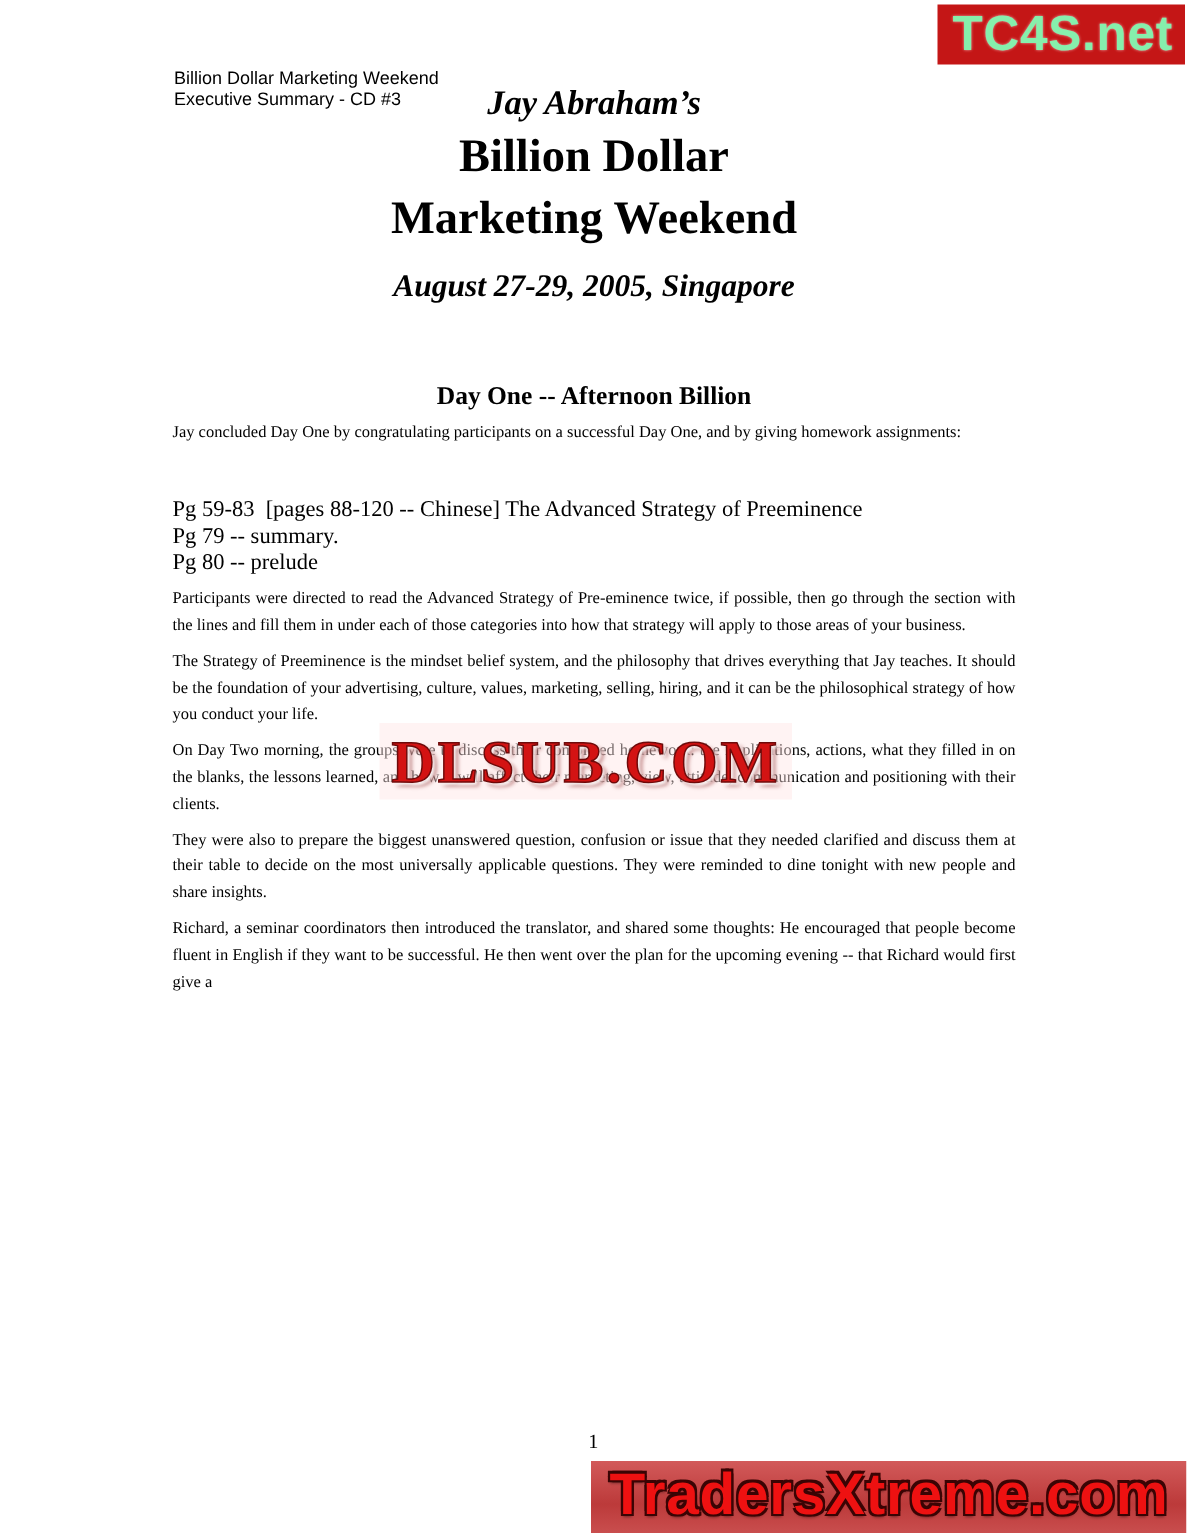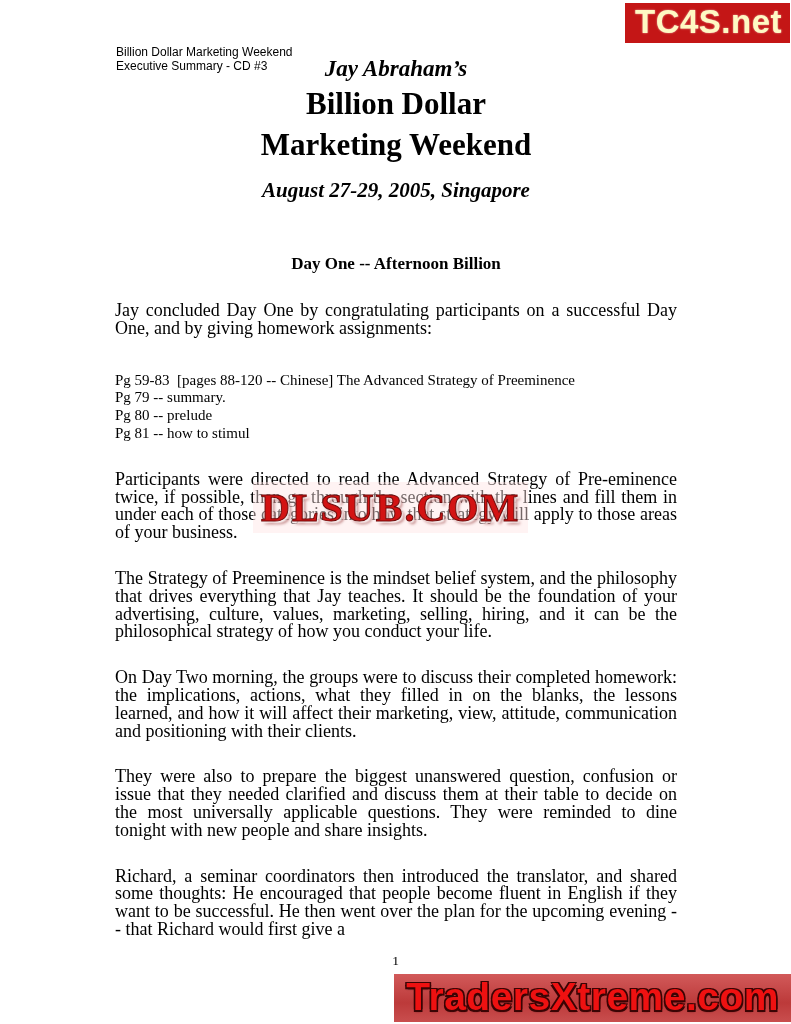--- a/index.html
+++ b/index.html
@@ -32,21 +32,21 @@
     position: absolute;
     top: 3px; right: 1px;
     background: #c41616;
     padding: 0px 8px 2px 10px;
     display: flex; align-items: center;
   }
   .tc4s-text {
     font-family: "Liberation Sans", sans-serif;
     font-weight: 700;
     font-size: 33px;
-    color: #fef9c3;
+    color: #86efac;
     text-shadow: 0 0 2px rgba(255,255,255,0.65);
     letter-spacing: 0.5px;
   }
 
   
   .content {
     position: absolute;
     left: 115px; top: 0;
     width: 562px;
   }
@@ -70,24 +70,24 @@
   }
   .title-exec .cd { font-size: 18px; }
 
   .section-heading {
     text-align: center;
     font-size: 17px; font-weight: bold;
     margin-top: 51px;
   }
 
   .para {
-    font-size: 18px;
+    font-size: 11px;
     line-height: 17.8px;
     text-align: justify;
-    margin-top: 28px;
+    margin-top: 6px;
   }
   .homework {
     font-size: 15px;
     line-height: 17.8px;
     margin-top: 34px;
     text-align: left;
   }
   .homework div { white-space: pre-wrap; }
 
   
@@ -158,21 +158,20 @@
     </div>
 
     <div class="section-heading">Day One -- Afternoon Billion</div>
 
     <div class="para">Jay concluded Day One by congratulating participants on a successful Day One, and by giving homework assignments:</div>
 
     <div class="homework">
       <div>Pg 59-83  [pages 88-120 -- Chinese] The Advanced Strategy of Preeminence</div>
       <div>Pg 79 -- summary.</div>
       <div>Pg 80 -- prelude</div>
-      <div>Pg 81 -- how to stimul</div>
     </div>
 
     <div class="para">Participants were directed to read the Advanced Strategy of Pre-eminence twice, if possible, then go through the section with the lines and fill them in under each of those categories into how that strategy will apply to those areas of your business.</div>
     <div class="para">The Strategy of Preeminence is the mindset belief system, and the philosophy that drives everything that Jay teaches. It should be the foundation of your advertising, culture, values, marketing, selling, hiring, and it can be the philosophical strategy of how you conduct your life.</div>
     <div class="para">On Day Two morning, the groups were to discuss their completed homework: the implications, actions, what they filled in on the blanks, the lessons learned, and how it will affect their marketing, view, attitude, communication and positioning with their clients.</div>
     <div class="para">They were also to prepare the biggest unanswered question, confusion or issue that they needed clarified and discuss them at their table to decide on the most universally applicable questions.  They were reminded to dine tonight with new people and share insights.</div>
     <div class="para">Richard, a seminar coordinators then introduced the translator, and shared some thoughts: He encouraged that people become fluent in English if they want to be successful.  He then went over the plan for the upcoming evening -- that Richard would first give a</div>
 
   </div>
 

